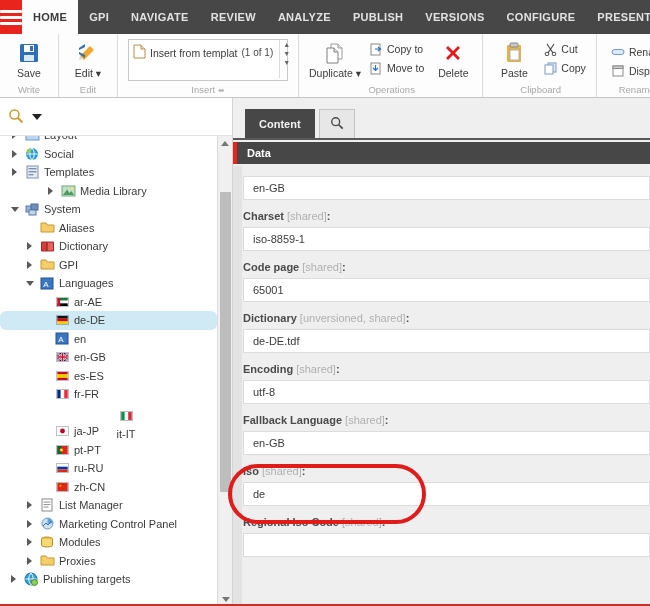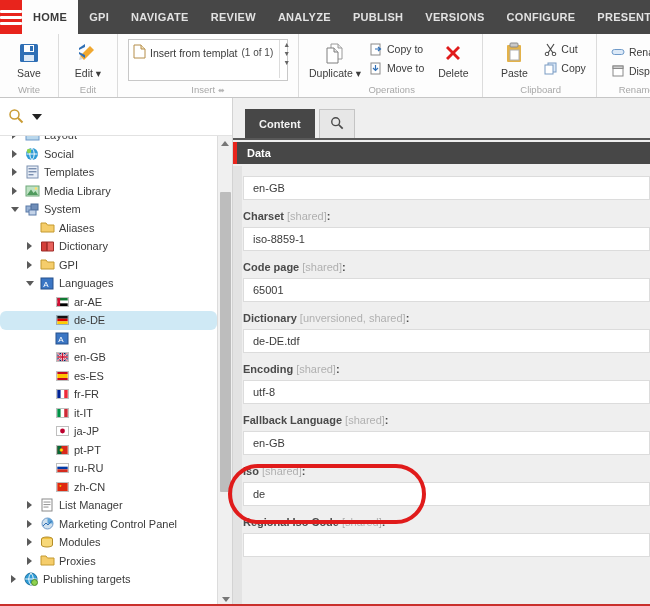--- a/index.html
+++ b/index.html
@@ -435,21 +435,21 @@
           <span class="tico">
             <svg width="13" height="14" viewBox="0 0 13 14">
               <rect x="1" y="1" width="11" height="12" fill="#e8eef7" stroke="#7b8fb0"></rect>
               <rect x="2.5" y="3" width="8" height="1.4" fill="#7b8fb0"></rect>
               <rect x="2.5" y="6" width="8" height="1.4" fill="#7b8fb0"></rect>
               <rect x="2.5" y="9" width="5" height="1.4" fill="#7b8fb0"></rect>
             </svg>
           </span>
           <span>Templates</span>
         </div>
-        <div class="tnode" style="padding-left: 9px;">
+        <div class="tnode" style="padding-left: 9px; margin-left: 36px;">
           <span class="twist collapsed"></span>
           <span class="tico">
             <svg width="15" height="12" viewBox="0 0 15 12">
               <rect x="1" y="1" width="13" height="10" fill="#bfe2c4" stroke="#6fa87a"></rect>
               <path d="M2 10 L6 4.5 L8.5 8 L10.5 6 L13 10 z" fill="#4f9a5e"></path>
               <circle cx="11" cy="3.5" r="1.3" fill="#ffe066"></circle>
             </svg>
           </span>
           <span>Media Library</span>
         </div>
@@ -564,21 +564,21 @@
           <span class="twist "></span>
           <span class="tico">
             <svg class="flag" viewBox="0 0 13 10">
               <rect width="4.33" height="10" x="0" fill="#002395"></rect>
               <rect width="4.34" height="10" x="4.33" fill="#fff"></rect>
               <rect width="4.33" height="10" x="8.67" fill="#ED2939"></rect>
             </svg>
           </span>
           <span>fr-FR</span>
         </div>
-        <div class="tnode" style="padding-left: 39px;">
+        <div class="tnode" style="padding-left: 39px; flex-direction: column;">
           <span class="twist "></span>
           <span class="tico">
             <svg class="flag" viewBox="0 0 13 10">
               <rect width="4.33" height="10" x="0" fill="#009246"></rect>
               <rect width="4.34" height="10" x="4.33" fill="#fff"></rect>
               <rect width="4.33" height="10" x="8.67" fill="#CE2B37"></rect>
             </svg>
           </span>
           <span>it-IT</span>
         </div>

